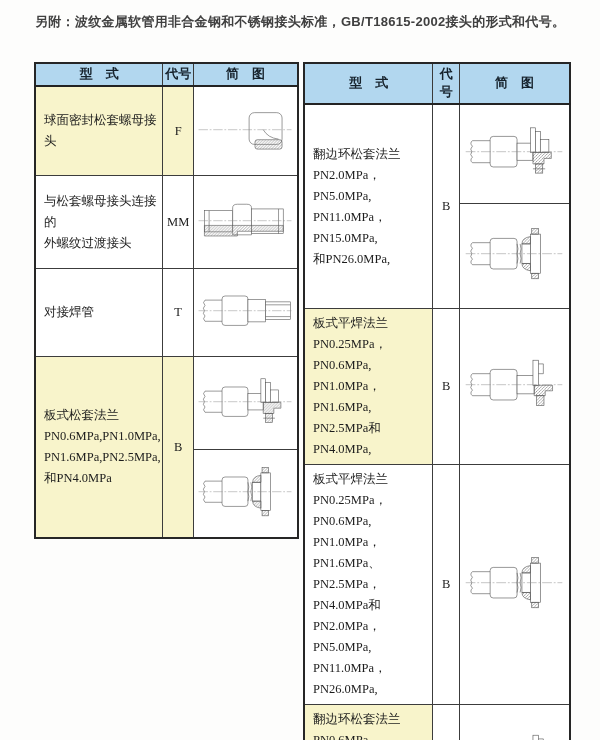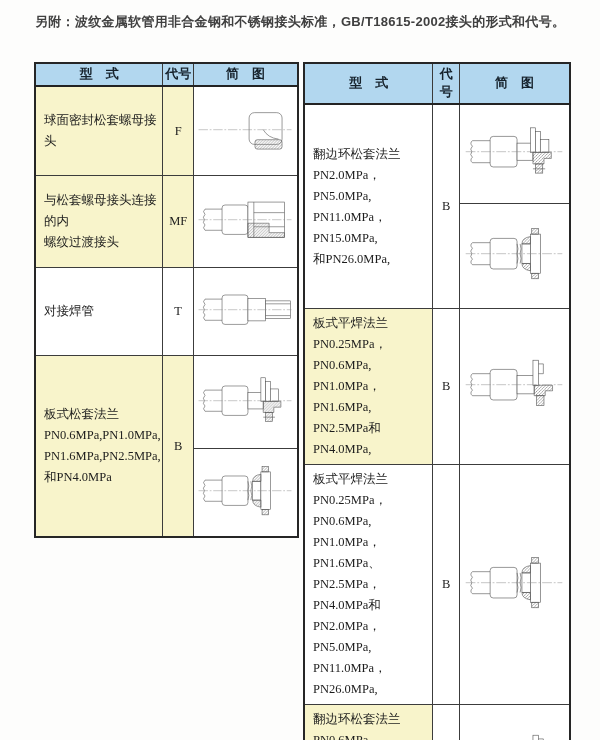--- a/index.html
+++ b/index.html
@@ -78,41 +78,40 @@
 
     <rect x="92" y="13" width="56" height="54" rx="9" fill="#fff" stroke="#555555"></rect>
     <path d="M116 42 Q124 56 142 58" fill="none" stroke="#555555"></path>
     <rect x="102" y="59" width="46" height="16" rx="4" fill="url(#h2)" stroke="#555555"></rect>
     <path d="M6 42 H164" stroke="#888" stroke-width="0.8" stroke-dasharray="16 3 3 3" fill="none"></path>
   </svg>
               </div>
             </div>
           </td>
         </tr>
-        <tr style="height: 91px;">
-          <td class="type-cell hl">与松套螺母接头连接的内
-螺纹过渡接头</td>
-          <td class="code-cell hl">MF</td>
-          <td class="diag-cell">
-            <div class="diag-stack">
-              <div class="diag-slot" style="height: 91px;">
-                <svg viewBox="0 0 170 90" width="100" xmlns="http://www.w3.org/2000/svg">
-    <defs>
-                    <pattern id="h4" patternUnits="userSpaceOnUse" width="5" height="5">
-      <path d="M0 5 L5 0" stroke="#777" stroke-width="1"></path>
-                    </pattern>
-                  </defs>
-
-    <path d="M46 24 L17 24 Q12 28 17 33 Q12 38 16 42 Q12 47 17 51 Q12 56 17 60 L46 60" fill="#fff" stroke="#555555"></path>
-    <rect x="46" y="17" width="44" height="50" rx="5" fill="#fff" stroke="#555555"></rect>
-
-    <rect x="90" y="12" width="62" height="60" fill="#fff" stroke="#555555"></rect>
-    <line x1="100" y1="12" x2="100" y2="72" stroke="#555555"></line>
-    <path d="M100 30 H152 M100 54 H152" stroke="#555555" fill="none"></path>
-    <path d="M90 48 H126 V64 H152 V72 H90 Z" fill="url(#h4)" stroke="#555555"></path>
+        <tr style="height: 92px;">
+          <td class="type-cell">与松套螺母接头连接的
+外螺纹过渡接头</td>
+          <td class="code-cell">MM</td>
+          <td class="diag-cell">
+            <div class="diag-stack">
+              <div class="diag-slot" style="height: 92px;">
+                <svg viewBox="0 0 170 90" width="100" xmlns="http://www.w3.org/2000/svg">
+    <defs>
+                    <pattern id="h3" patternUnits="userSpaceOnUse" width="5" height="5">
+      <path d="M0 5 L5 0" stroke="#777" stroke-width="1"></path>
+                    </pattern>
+                  </defs>
+
+    <rect x="16" y="25" width="48" height="36" fill="#fff" stroke="#555555"></rect>
+    <line x1="24" y1="25" x2="24" y2="61" stroke="#555555"></line>
+    <path d="M64 20 Q64 14 72 14 H88 Q96 14 96 20 V66 H64 Z" fill="#fff" stroke="#555555"></path>
+    <rect x="96" y="22" width="54" height="42" fill="#fff" stroke="#555555"></rect>
+    <line x1="142" y1="22" x2="142" y2="64" stroke="#555555"></line>
+    <path d="M16 50 H150 V60 H72 V68 H16 Z" fill="url(#h3)" stroke="#555555"></path>
     <path d="M6 42 H164" stroke="#888" stroke-width="0.8" stroke-dasharray="16 3 3 3" fill="none"></path>
   </svg>
               </div>
             </div>
           </td>
         </tr>
         <tr style="height: 87px; padding-left: 7px;">
           <td class="type-cell">对接焊管</td>
           <td class="code-cell">T</td>
           <td class="diag-cell">

